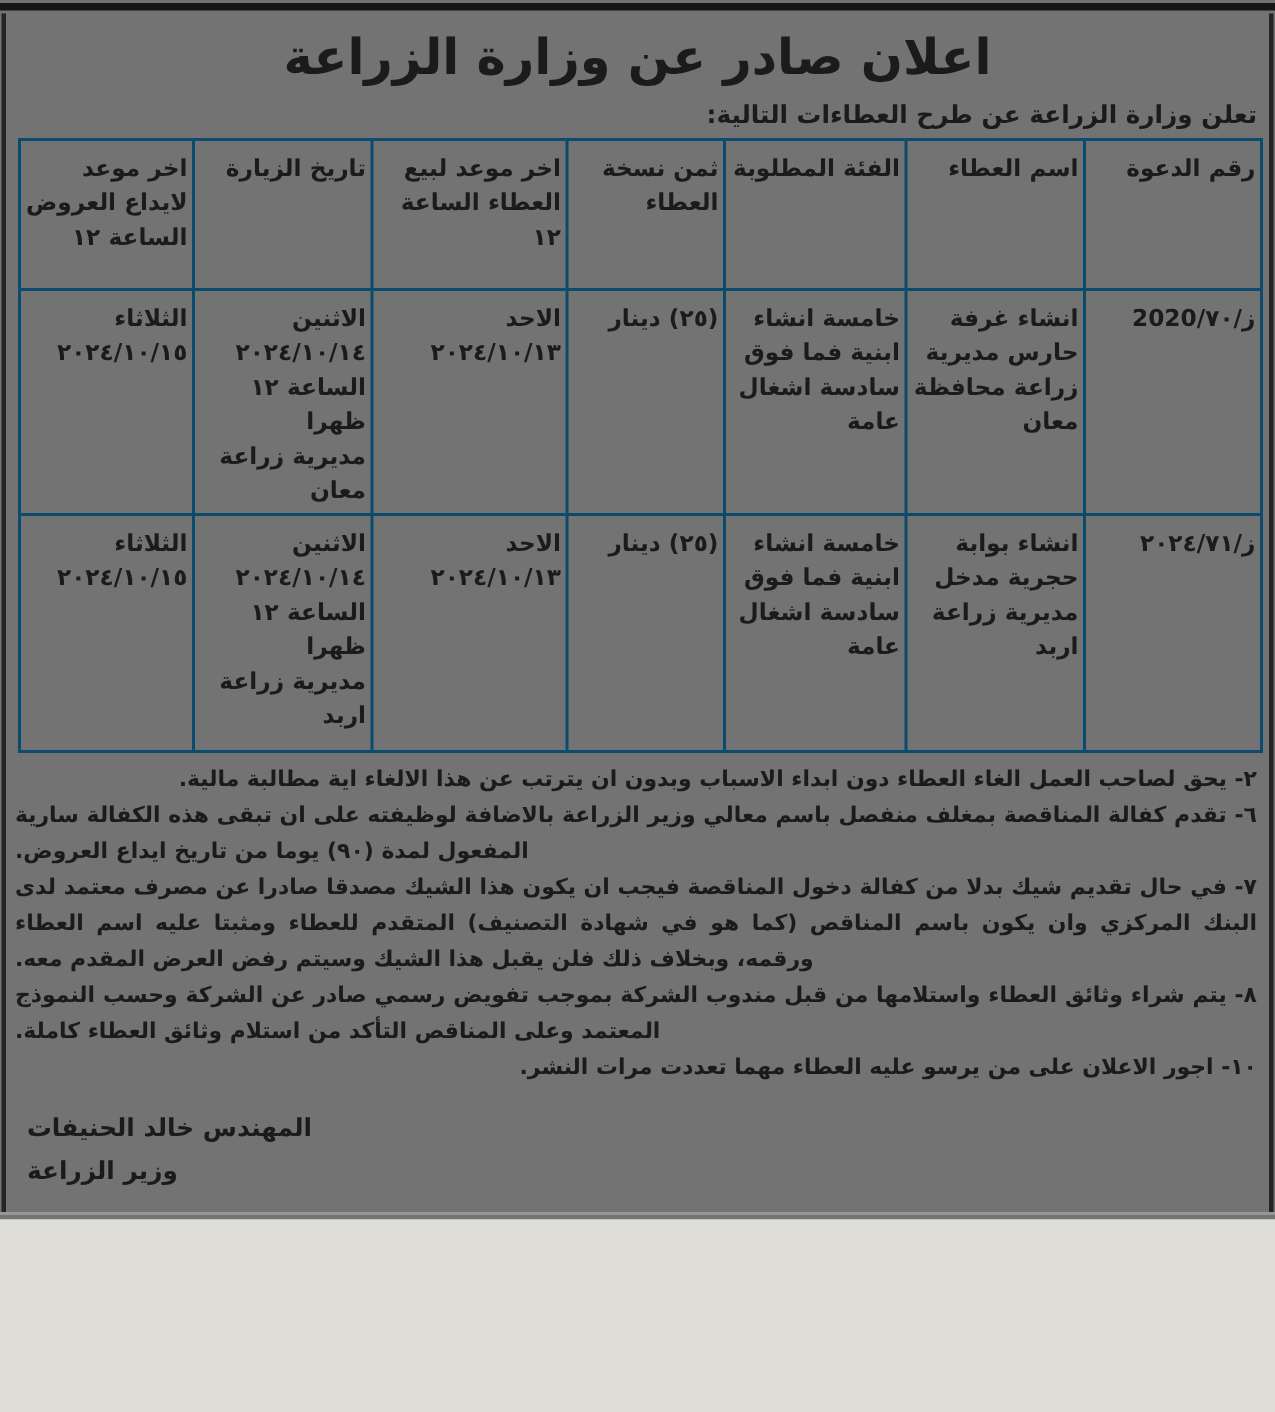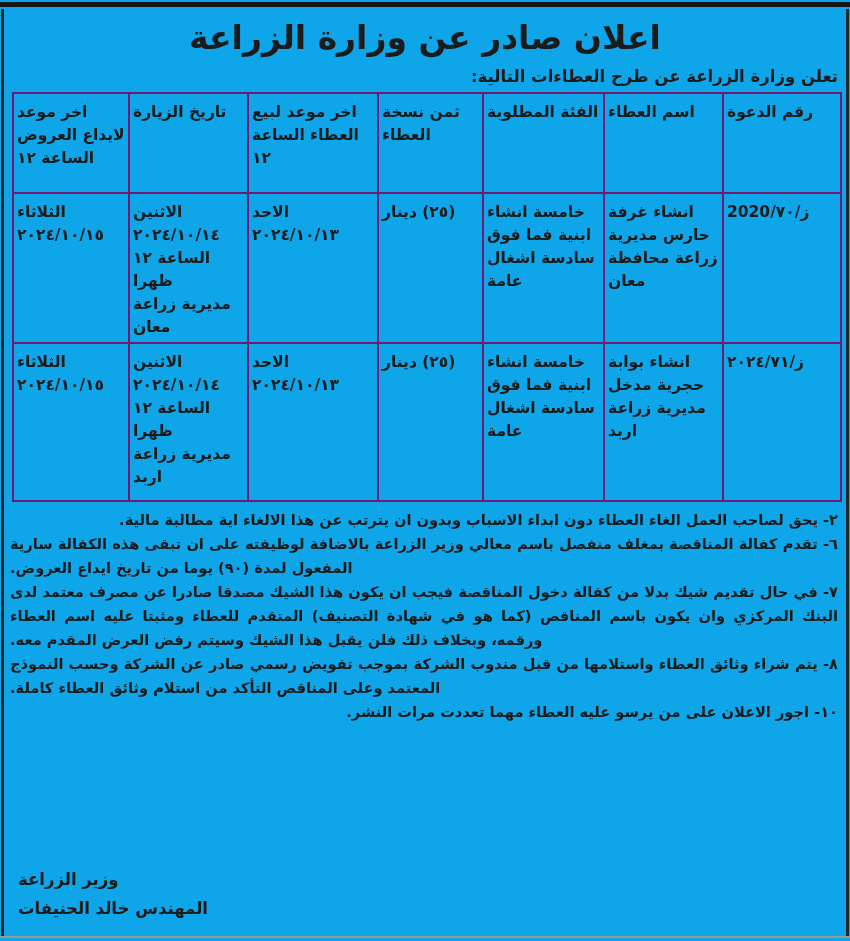--- a/index.html
+++ b/index.html
@@ -1,20 +1,20 @@
 <!DOCTYPE html>
 <html lang="ar" dir="rtl"><head>
 <meta charset="utf-8">
 <style>
   html,body{margin:0;padding:0;background:#dfddd8;}
   .page{
     position:relative;
-    width:850px;height:941px;
+    width:850px;height:813px;
     margin:0 auto;
-    background:#0ea5e9;
+    background:#737373;
     box-sizing:border-box;
     font-family:"DejaVu Sans",sans-serif;
     color:#1b1b1b;
     direction:rtl;
     overflow:hidden;
   }
   .topbar{position:absolute;top:2px;left:0;right:0;height:5px;background:#161616;}
   .frame-left{position:absolute;top:9px;bottom:5px;left:1px;width:3px;background:#242424;}
   .frame-right{position:absolute;top:9px;bottom:5px;right:1px;width:3px;background:#242424;}
   .frame-bottom{position:absolute;bottom:3px;left:0;right:0;height:2px;background:#9a9792;}
@@ -34,22 +34,22 @@
     margin:7px 6px 6px 0;
   }
 
   table.tenders{
     border-collapse:collapse;
     table-layout:fixed;
     width:828px;
     margin:0 2px;
   }
   table.tenders th, table.tenders td{
-    border:2px solid #701a75;
-    text-align:left;
+    border:2px solid #0c4a6e;
+    text-align:right;
     vertical-align:top;
     padding:7px 3px 3px 3px;
     font-size:15.5px;
     font-weight:700;
     line-height:23px;
     white-space:pre-line;
     overflow:hidden;
     margin-top:29px;
   }
   tr.hdr{height:100px;}
@@ -150,18 +150,18 @@
 
     <div class="bodytext">
       <div class="line-right">٢- يحق لصاحب العمل الغاء العطاء دون ابداء الاسباب وبدون ان يترتب عن هذا الالغاء اية مطالبة مالية.</div>
       <div class="para">٦- تقدم كفالة المناقصة بمغلف منفصل باسم معالي وزير الزراعة بالاضافة لوظيفته على ان تبقى هذه الكفالة سارية المفعول لمدة (٩٠) يوما من تاريخ ايداع العروض.</div>
       <div class="para">٧- في حال تقديم شيك بدلا من كفالة دخول المناقصة فيجب ان يكون هذا الشيك مصدقا صادرا عن مصرف معتمد لدى البنك المركزي وان يكون باسم المناقص (كما هو في شهادة التصنيف) المتقدم للعطاء ومثبتا عليه اسم العطاء ورقمه، وبخلاف ذلك فلن يقبل هذا الشيك وسيتم رفض العرض المقدم معه.</div>
       <div class="para">٨- يتم شراء وثائق العطاء واستلامها من قبل مندوب الشركة بموجب تفويض رسمي صادر عن الشركة وحسب النموذج المعتمد وعلى المناقص التأكد من استلام وثائق العطاء كاملة.</div>
       <div class="line-right">١٠- اجور الاعلان على من يرسو عليه العطاء مهما تعددت مرات النشر.</div>
     </div>
 
     <div class="signature">
+      <div>المهندس خالد الحنيفات</div>
       <div>وزير الزراعة</div>
-      <div>المهندس خالد الحنيفات</div>
     </div>
 
   </div>
 </div>
 
 </body></html>

